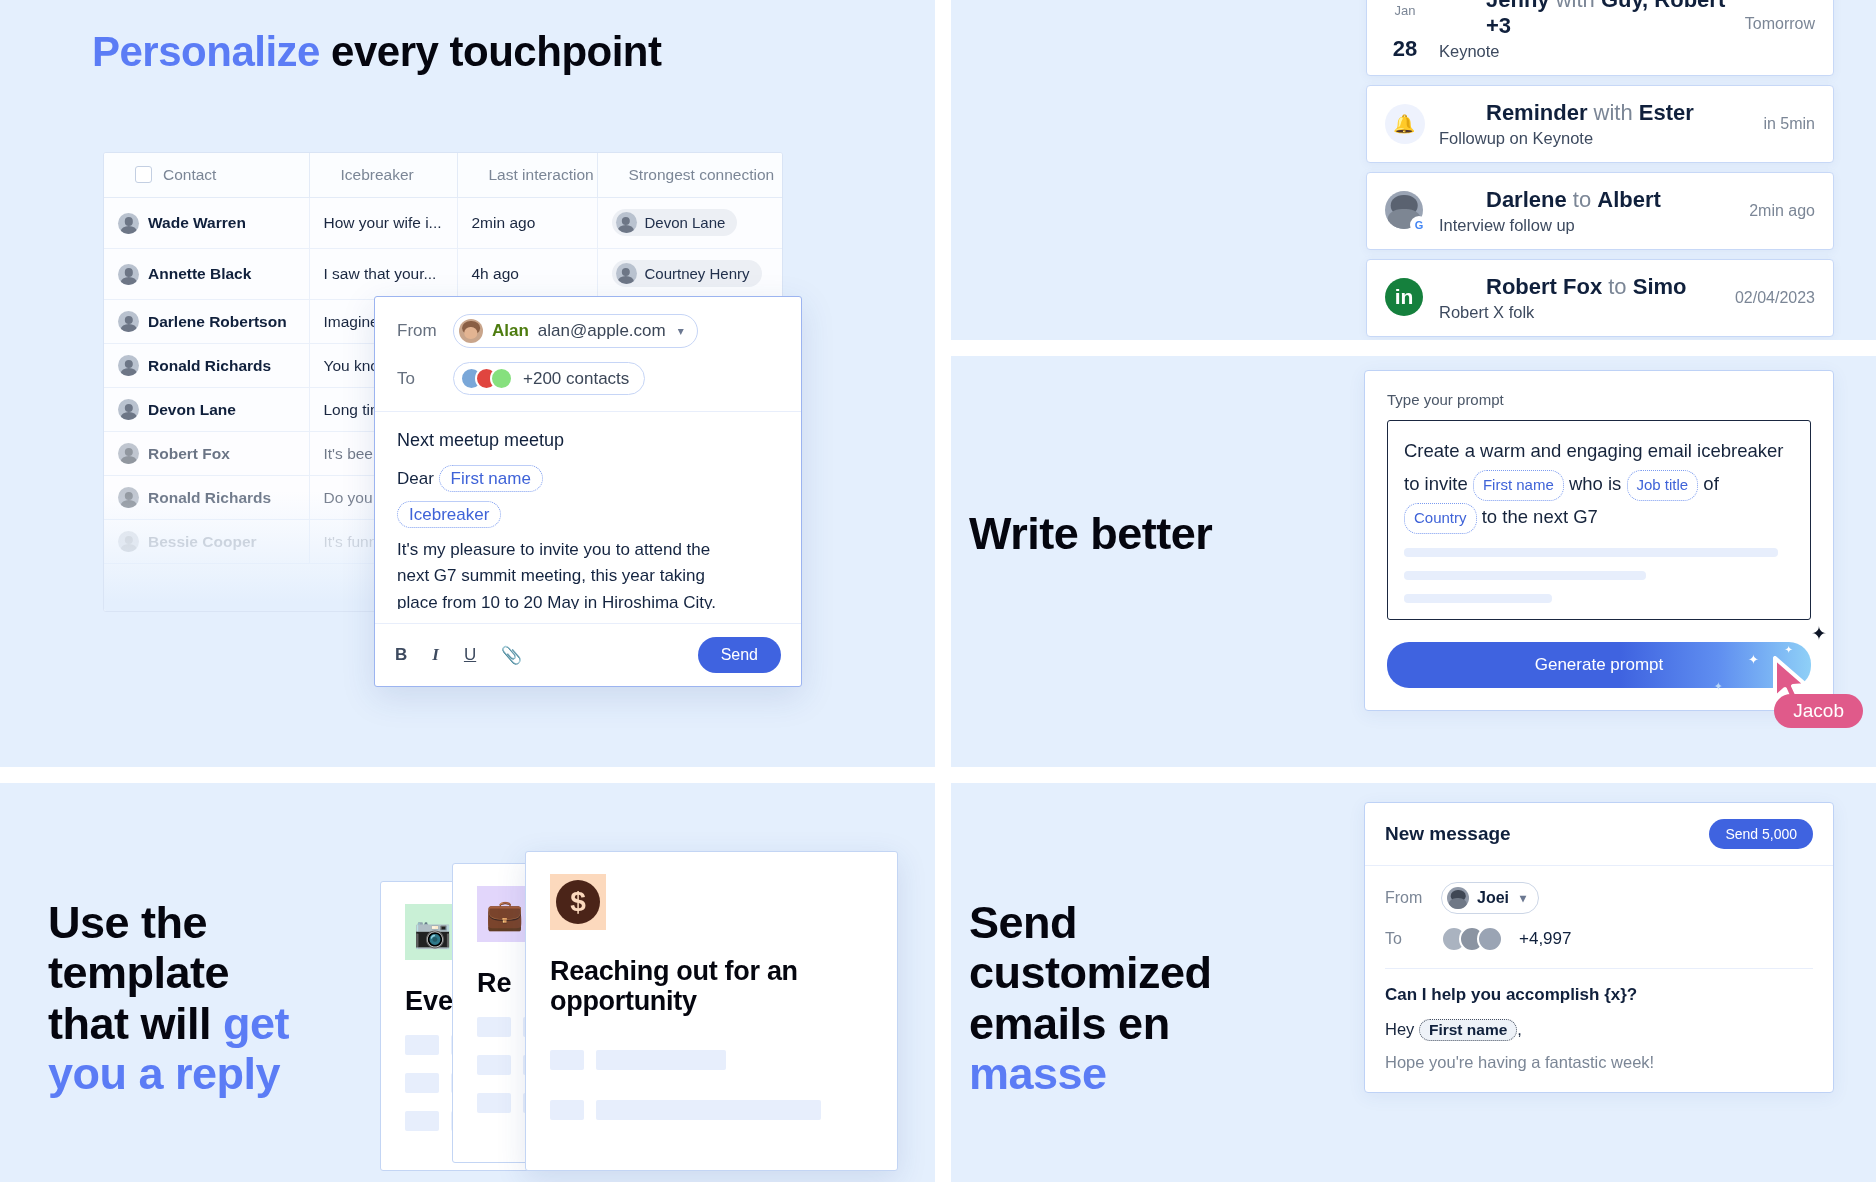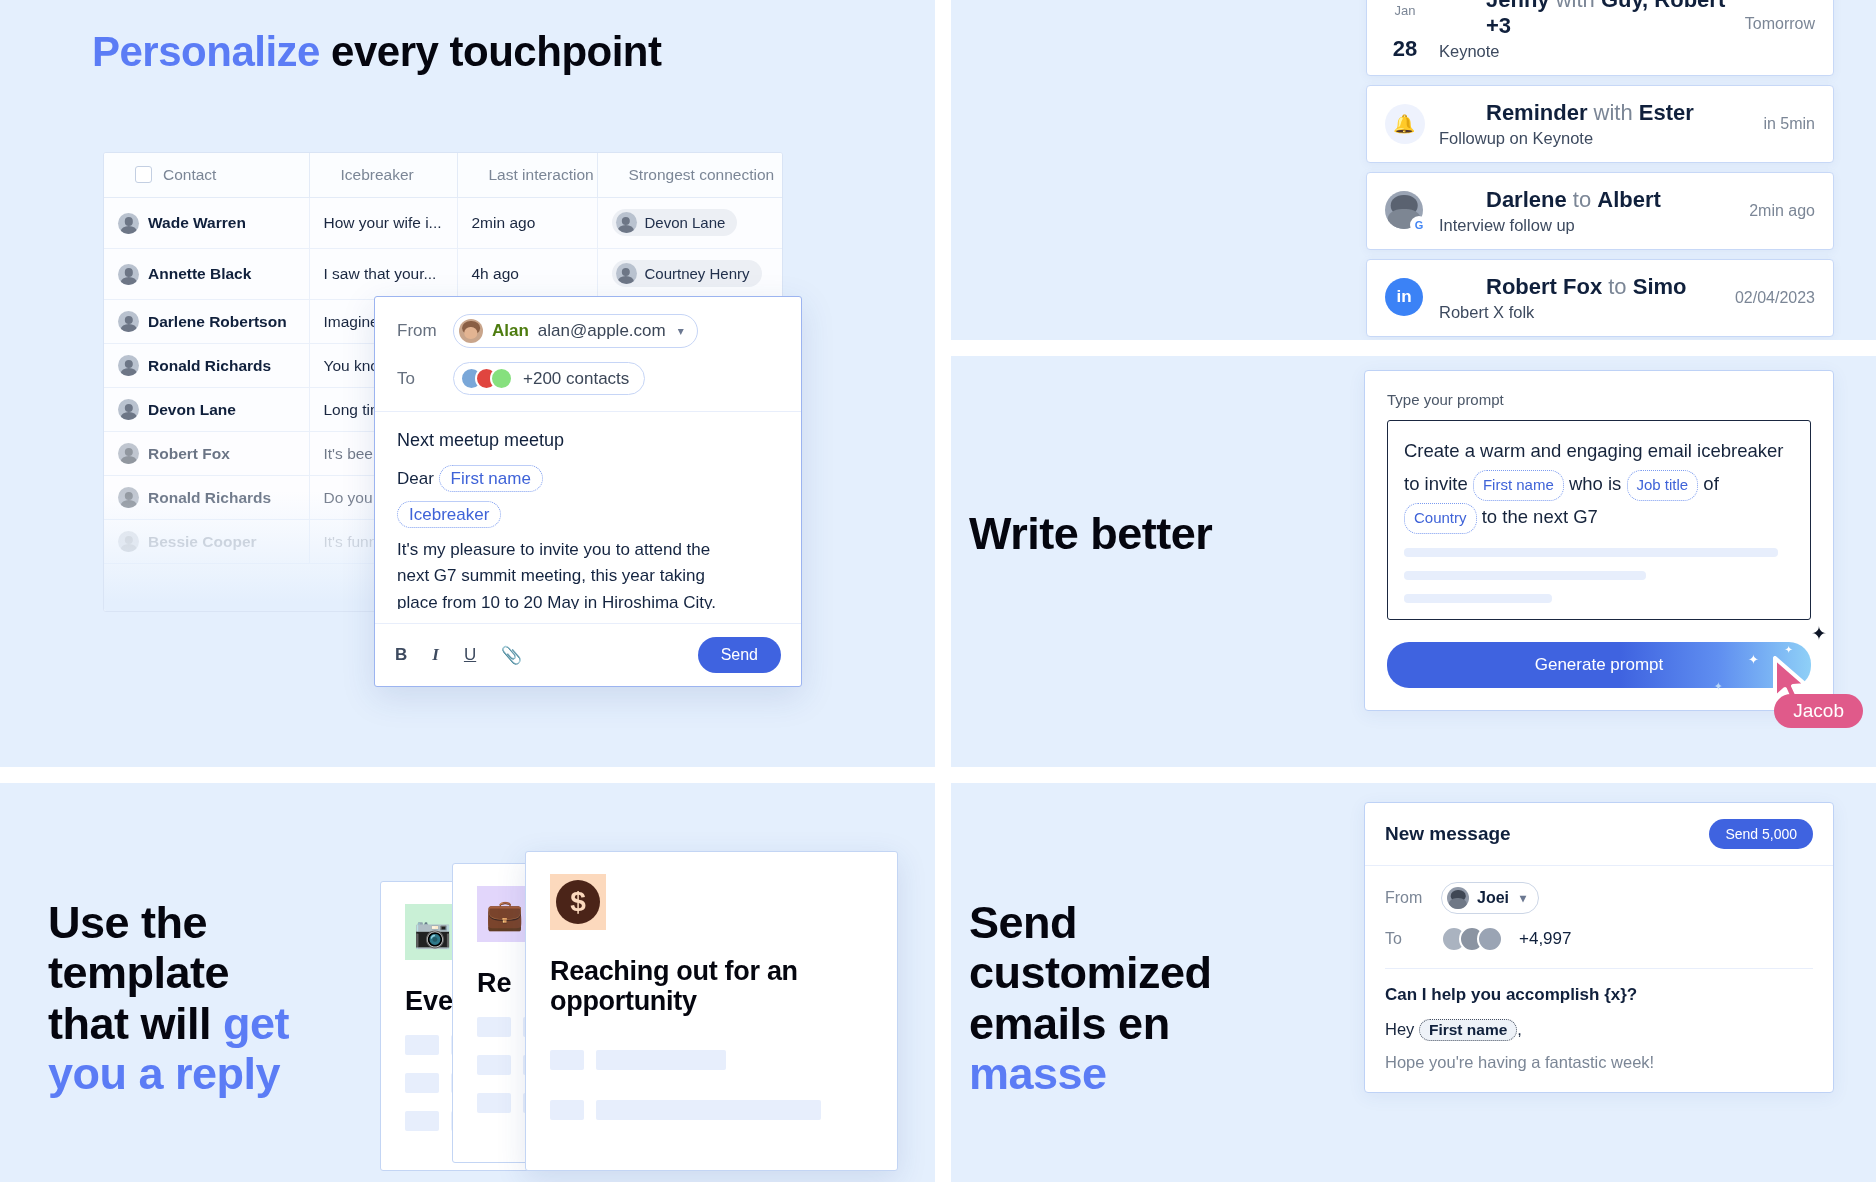--- a/index.html
+++ b/index.html
@@ -197,23 +197,23 @@
   .avatar-g { width: 38px; height: 38px; border-radius: 50%; background:#9aa4b4; position:relative; overflow:hidden;}
   .avatar-g::before{content:"";position:absolute;left:50%;top:10%;width:70%;height:56%;transform:translateX(-50%);border-radius:48%;background:#5a6270;}
   .avatar-g::after{content:"";position:absolute;left:50%;top:48%;width:86%;height:60%;transform:translateX(-50%);border-radius:44%;background:#7d8693;}
   .gbadge {
     position:absolute; right:-2px; bottom:-2px; width:16px; height:16px;
     border-radius:50%; background:#fff; font-size:11px; font-weight:700;
     display:flex; align-items:center; justify-content:center; color:#4285f4;
     box-shadow: 0 0 0 1px #fff;
   }
   .liicon {
-    width: 38px; height: 38px; border-radius: 50%; background: #3b82f6; color: #fff;
+    width: 38px; height: 38px; border-radius: 50%; background: #15803d; color: #fff;
     display: flex; align-items: center; justify-content: center;
-    font-size: 17px; font-weight: 700; font-family:"Liberation Sans",sans-serif;
+    font-size: 21px; font-weight: 700; font-family:"Liberation Sans",sans-serif;
   }
   .fc-txt { flex: 1 1 auto; min-width: 0; }
   .fc-t1 { font-size: 22px; color: #10203c; margin-left: 47px; }
   .fc-t1 b { font-weight: 700; }
   .fc-t1 .lite { color: #7b8696; font-weight: 400; }
   .fc-t2 { font-size: 16.5px; color: #3d4a5f; margin-top: 3px; }
   .fc-time { font-size: 16px; color: #7b8696; flex: 0 0 auto; }
 
   
   .aicard {

